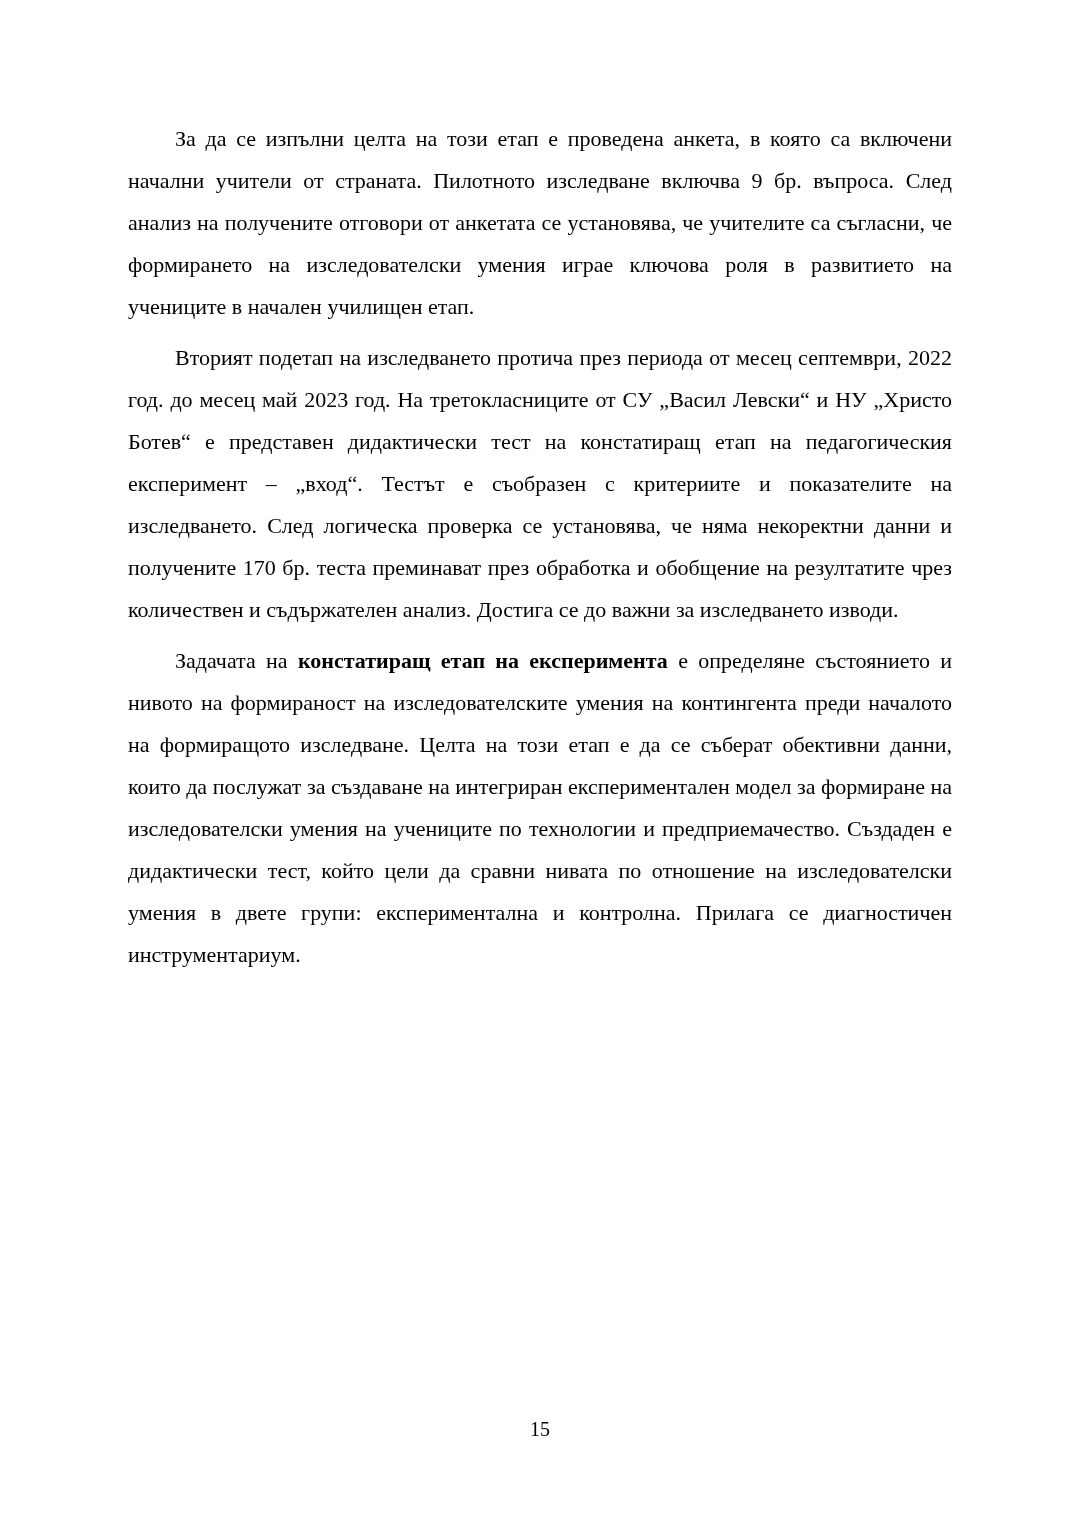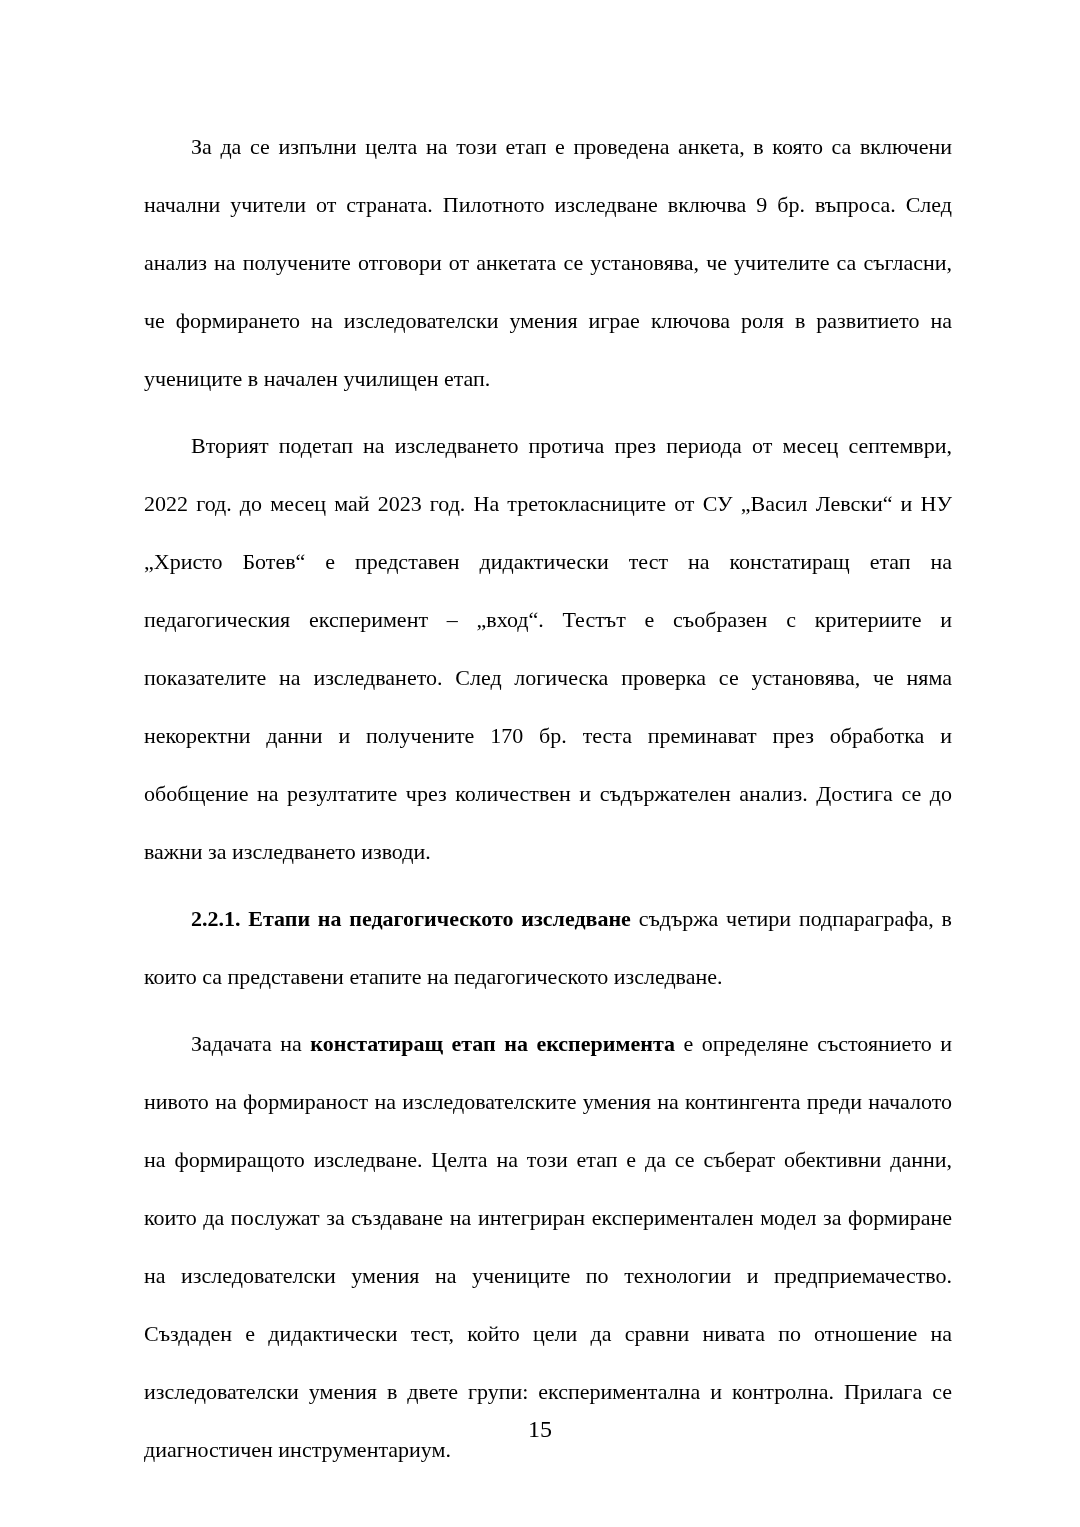--- a/index.html
+++ b/index.html
@@ -16,43 +16,42 @@
     font-family: "Liberation Serif", serif;
     overflow: hidden;
   }
   .content {
     position: absolute;
     left: 128px;
     top: 118px;
     width: 824px;
   }
   .para {
-    margin: 0 0 9px 16px;
+    margin: 0 0 9px 0;
     font-size: 22px;
-    line-height: 58px;
+    line-height: 42px;
     text-align: justify;
     text-indent: 47px;
   }
   .para span.bold {
     font-weight: bold;
   }
   .page-number {
     position: absolute;
     left: 0;
     bottom: 86px;
     width: 100%;
     text-align: center;
-    font-size: 24px;
+    font-size: 20px;
     line-height: 24px;
   }
 </style>
 </head>
 <body>
 
 <div class="page">
   <div class="content" id="content">
       <p class="para"><span>За да се изпълни целта на този етап е проведена анкета, в която са включени начални учители от страната. Пилотното изследване включва 9 бр. въпроса. След анализ на получените отговори от анкетата се установява, че учителите са съгласни, че формирането на изследователски умения играе ключова роля в развитието на учениците в начален училищен етап.</span></p>
       <p class="para"><span>Вторият подетап на изследването протича през периода от месец септември, 2022 год. до месец май 2023 год. На третокласниците от СУ „Васил Левски“ и НУ „Христо Ботев“ е представен дидактически тест на констатиращ етап на педагогическия експеримент – „вход“. Тестът е съобразен с критериите и показателите на изследването. След логическа проверка се установява, че няма некоректни данни и получените 170 бр. теста преминават през обработка и обобщение на резултатите чрез количествен и съдържателен анализ. Достига се до важни за изследването изводи.</span></p>
-      <p class="para"><span class="bold">2.2.1. Етапи на педагогическото изследване</span><span> съдържа четири подпараграфа, в които са представени етапите на педагогическото изследване.</span></p>
       <p class="para"><span>Задачата на </span><span class="bold">констатиращ етап на експеримента</span><span> е определяне състоянието и нивото на формираност на изследователските умения на контингента преди началото на формиращото изследване. Целта на този етап е да се съберат обективни данни, които да послужат за създаване на интегриран експериментален модел за формиране на изследователски умения на учениците по технологии и предприемачество. Създаден е дидактически тест, който цели да сравни нивата по отношение на изследователски умения в двете групи: експериментална и контролна. Прилага се диагностичен инструментариум.</span></p>
     </div>
   <div class="page-number">15</div>
 </div>
 
 </body></html>

